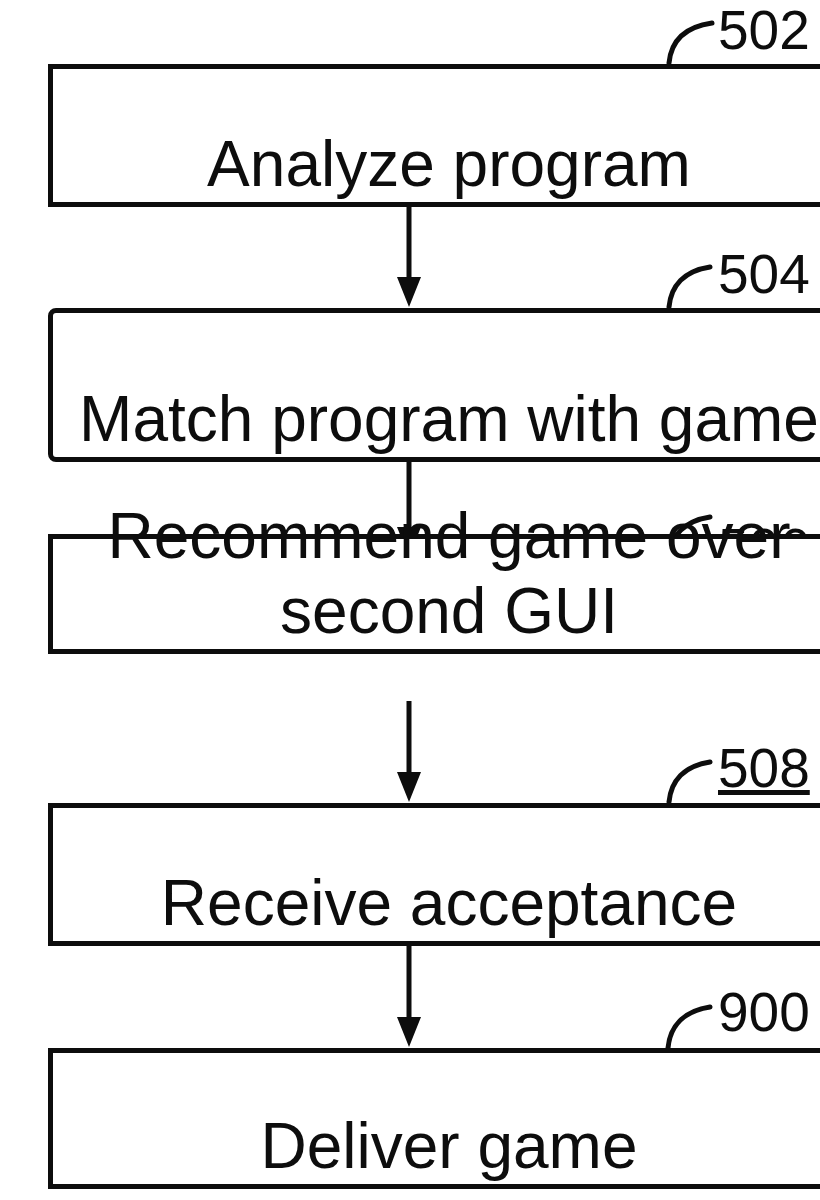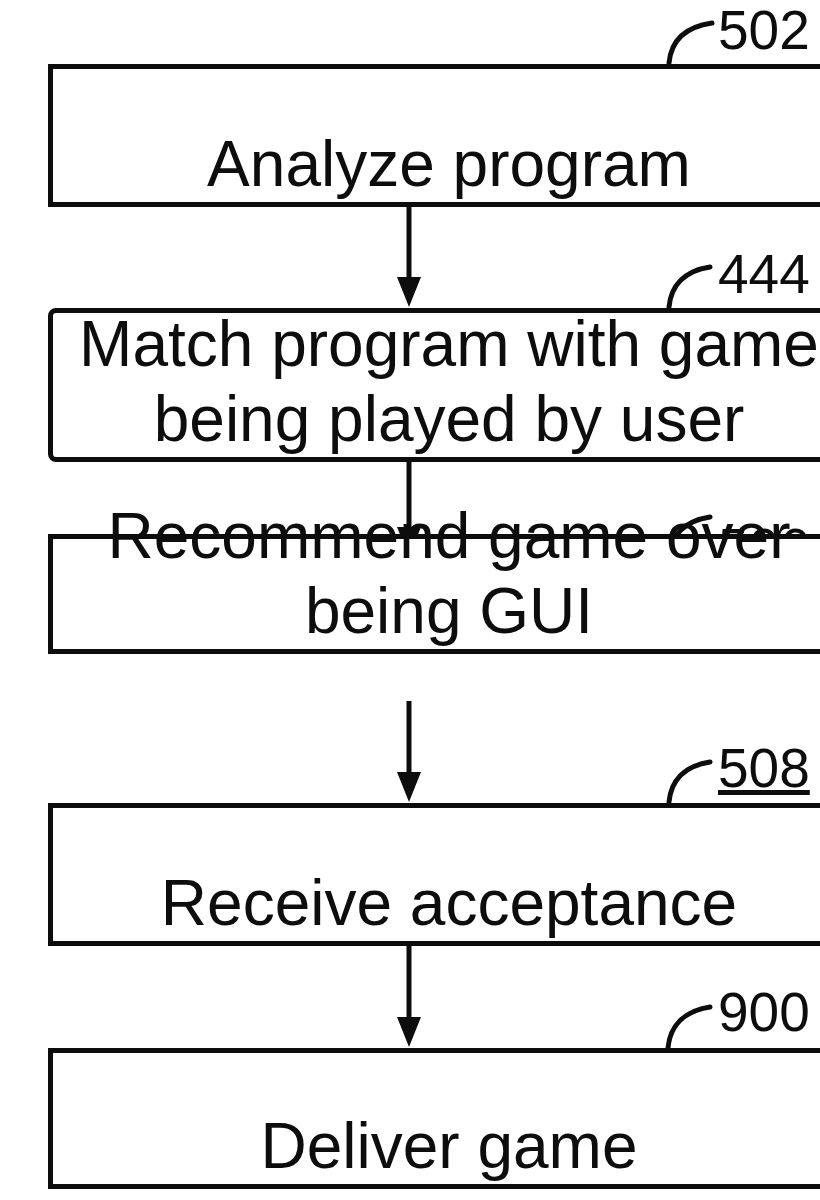--- a/index.html
+++ b/index.html
@@ -88,37 +88,36 @@
     <g fill="#0d0d0d" stroke="none">
 
       <polygon points="397,277 421,277 409,307"></polygon>
       <polygon points="397,527 421,527 409,557"></polygon>
       <polygon points="397,772 421,772 409,802"></polygon>
       <polygon points="397,1017 421,1017 409,1047"></polygon>
     </g>
   </svg>
 
   <div class="ref-num ref-1">502</div>
-  <div class="ref-num ref-2">444</div>
+  <div class="ref-num ref-2">504</div>
   <div class="ref-num ref-3">506</div>
   <div class="ref-num ref-4">508</div>
   <div class="ref-num ref-5">900</div>
 
   <div class="flow-box box-1">
     <span class="line">Analyze program</span>
   </div>
 
   <div class="flow-box box-2">
     <span class="line">Match program with game</span>
-    <span class="line">being played by user</span>
   </div>
 
   <div class="flow-box box-3">
     <span class="line">Recommend game over</span>
-    <span class="line">being GUI</span>
+    <span class="line">second GUI</span>
   </div>
 
   <div class="flow-box box-5">
     <span class="line">Deliver game</span>
   </div>
 
   <div class="flow-box box-4">
     <span class="line">Receive acceptance</span>
   </div>
 

